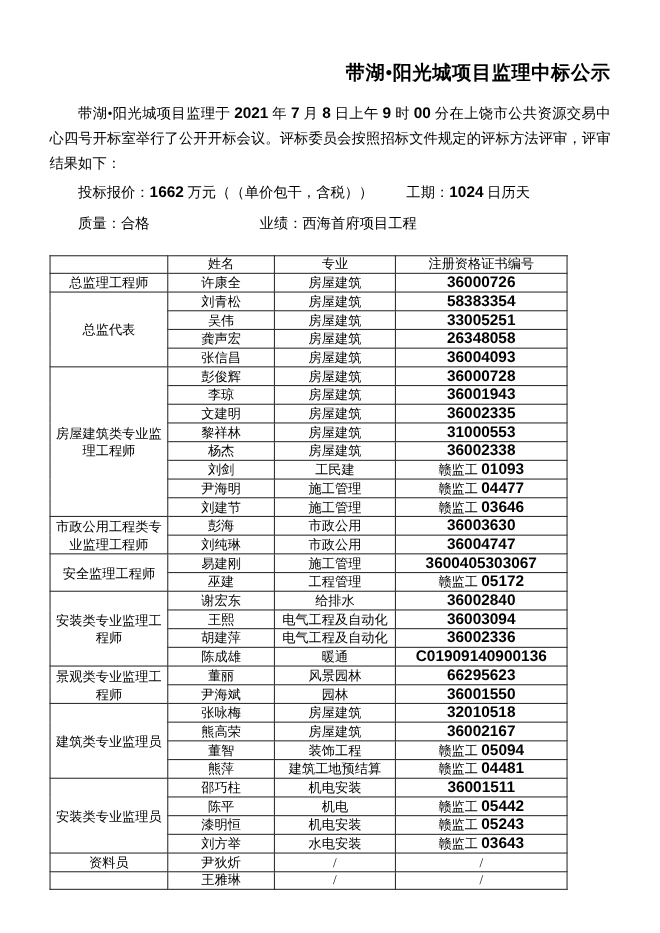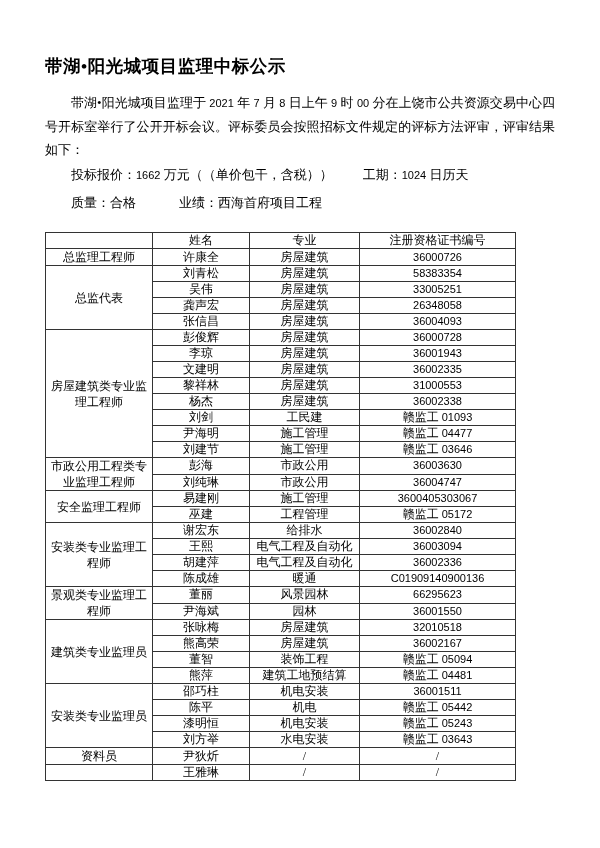--- a/index.html
+++ b/index.html
@@ -3,41 +3,41 @@
 <meta charset="utf-8">
 <style>
   html,body{margin:0;padding:0;}
   body{
     width:600px;height:848px;background:#ffffff;color:#000;
     font-family:"Liberation Serif","DejaVu Serif",serif;
     overflow:hidden;
   }
   .page{padding:54px 45px 0 45px;}
   .title{
-    text-align:left;font-weight:bold;font-size:17.5px;
+    text-align:right;font-weight:bold;font-size:17.5px;
     margin:0 0 13px 0;letter-spacing:.5px;
   }
   .para{
     font-size:13px;line-height:23px;margin:0;
     text-align:justify;text-indent:2em;
   }
   .meta-line{font-size:13px;line-height:28px;margin:0;text-indent:2em;white-space:nowrap;}
   .gap-duration{margin-left:30px;}
-  .gap-performance{margin-left:43px;}
+  .gap-performance{margin-left:100px;}
   table{
     border-collapse:collapse;margin-top:15px;width:470px;table-layout:fixed;
   }
   col.c-cat{width:107px;} col.c-name{width:97px;} col.c-spec{width:110px;} col.c-cert{width:156px;}
   td,th{
     border:1px solid #333;text-align:center;vertical-align:middle;
     font-size:12px;line-height:15px;height:15px;padding:0 2px;
     font-weight:normal;overflow:hidden;
   }
   td.cat{line-height:16px;}
-  .d{font-family:"Liberation Sans","DejaVu Sans",sans-serif;font-weight:normal;font-size:11px;}
+  .d{font-family:"Liberation Sans","DejaVu Sans",sans-serif;font-weight:bold;font-size:14px;}
 </style>
 </head>
 <body>
 
 <div class="page">
 
   <h1 class="title">带湖•阳光城项目监理中标公示</h1>
 
   <p class="para autonum">带湖•阳光城项目监理于 <span class="d">2021</span> 年 <span class="d">7</span> 月 <span class="d">8</span> 日上午 <span class="d">9</span> 时 <span class="d">00</span> 分在上饶市公共资源交易中心四号开标室举行了公开开标会议。评标委员会按照招标文件规定的评标方法评审，评审结果如下：</p>
 

